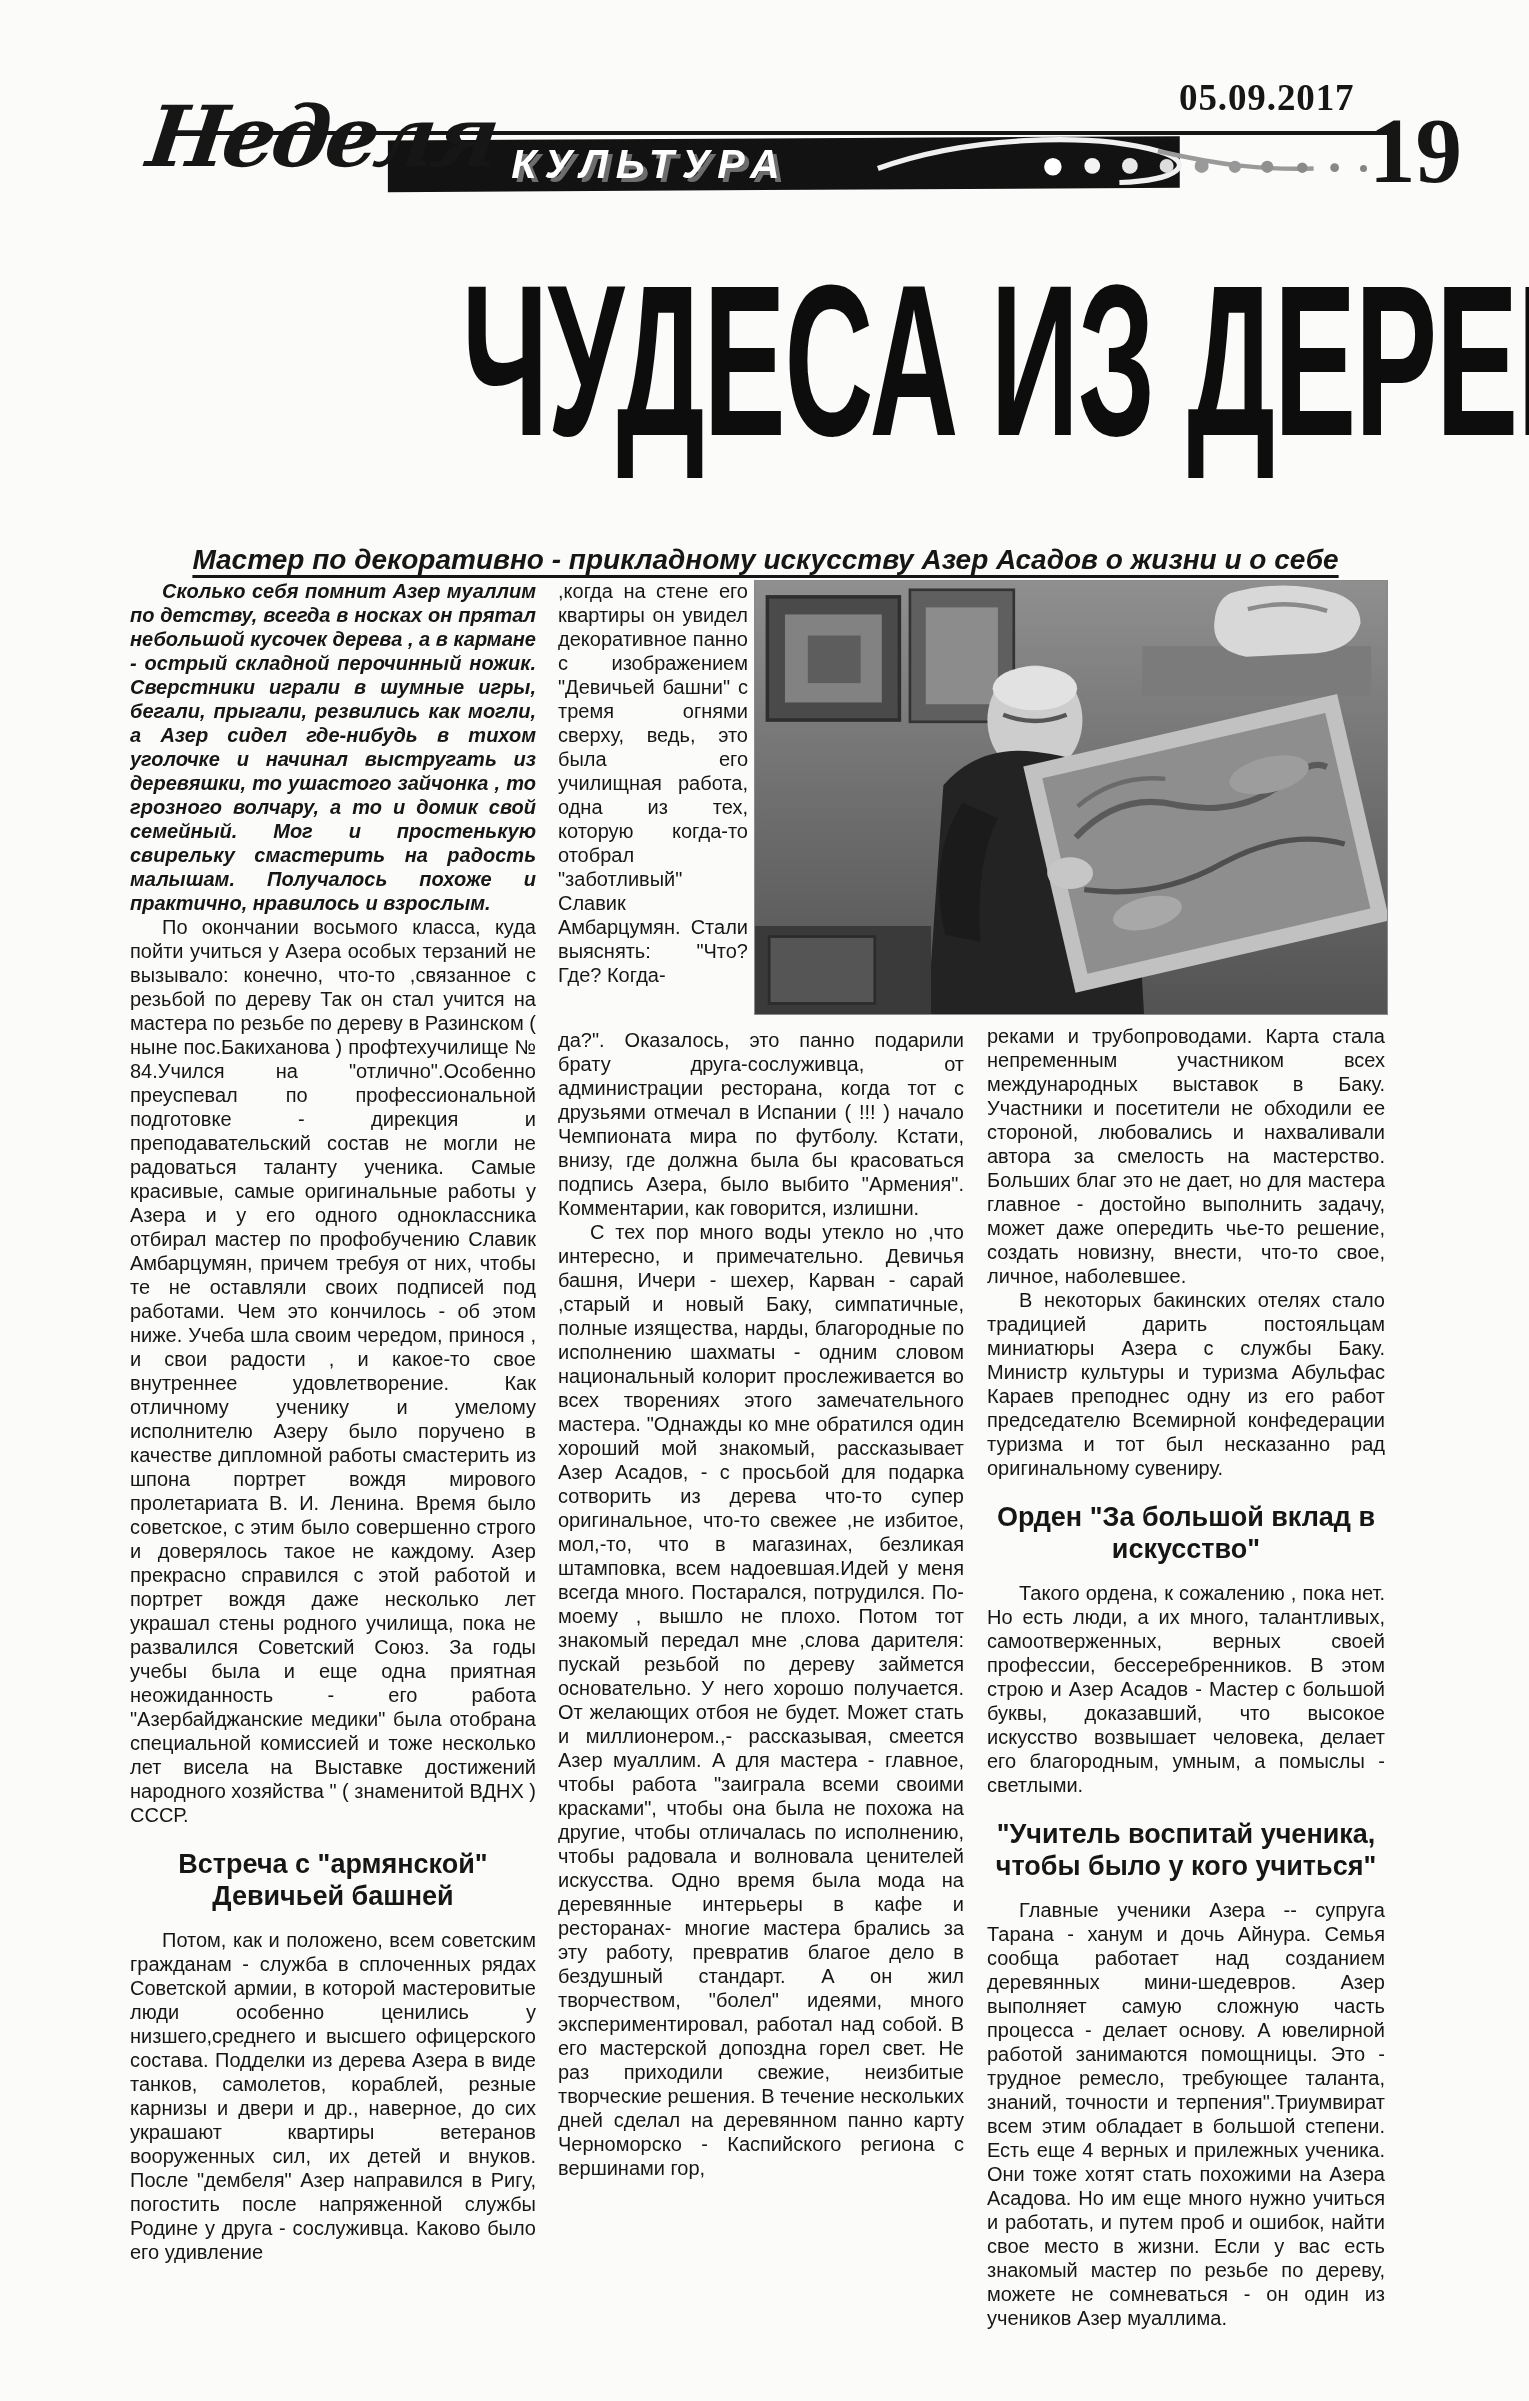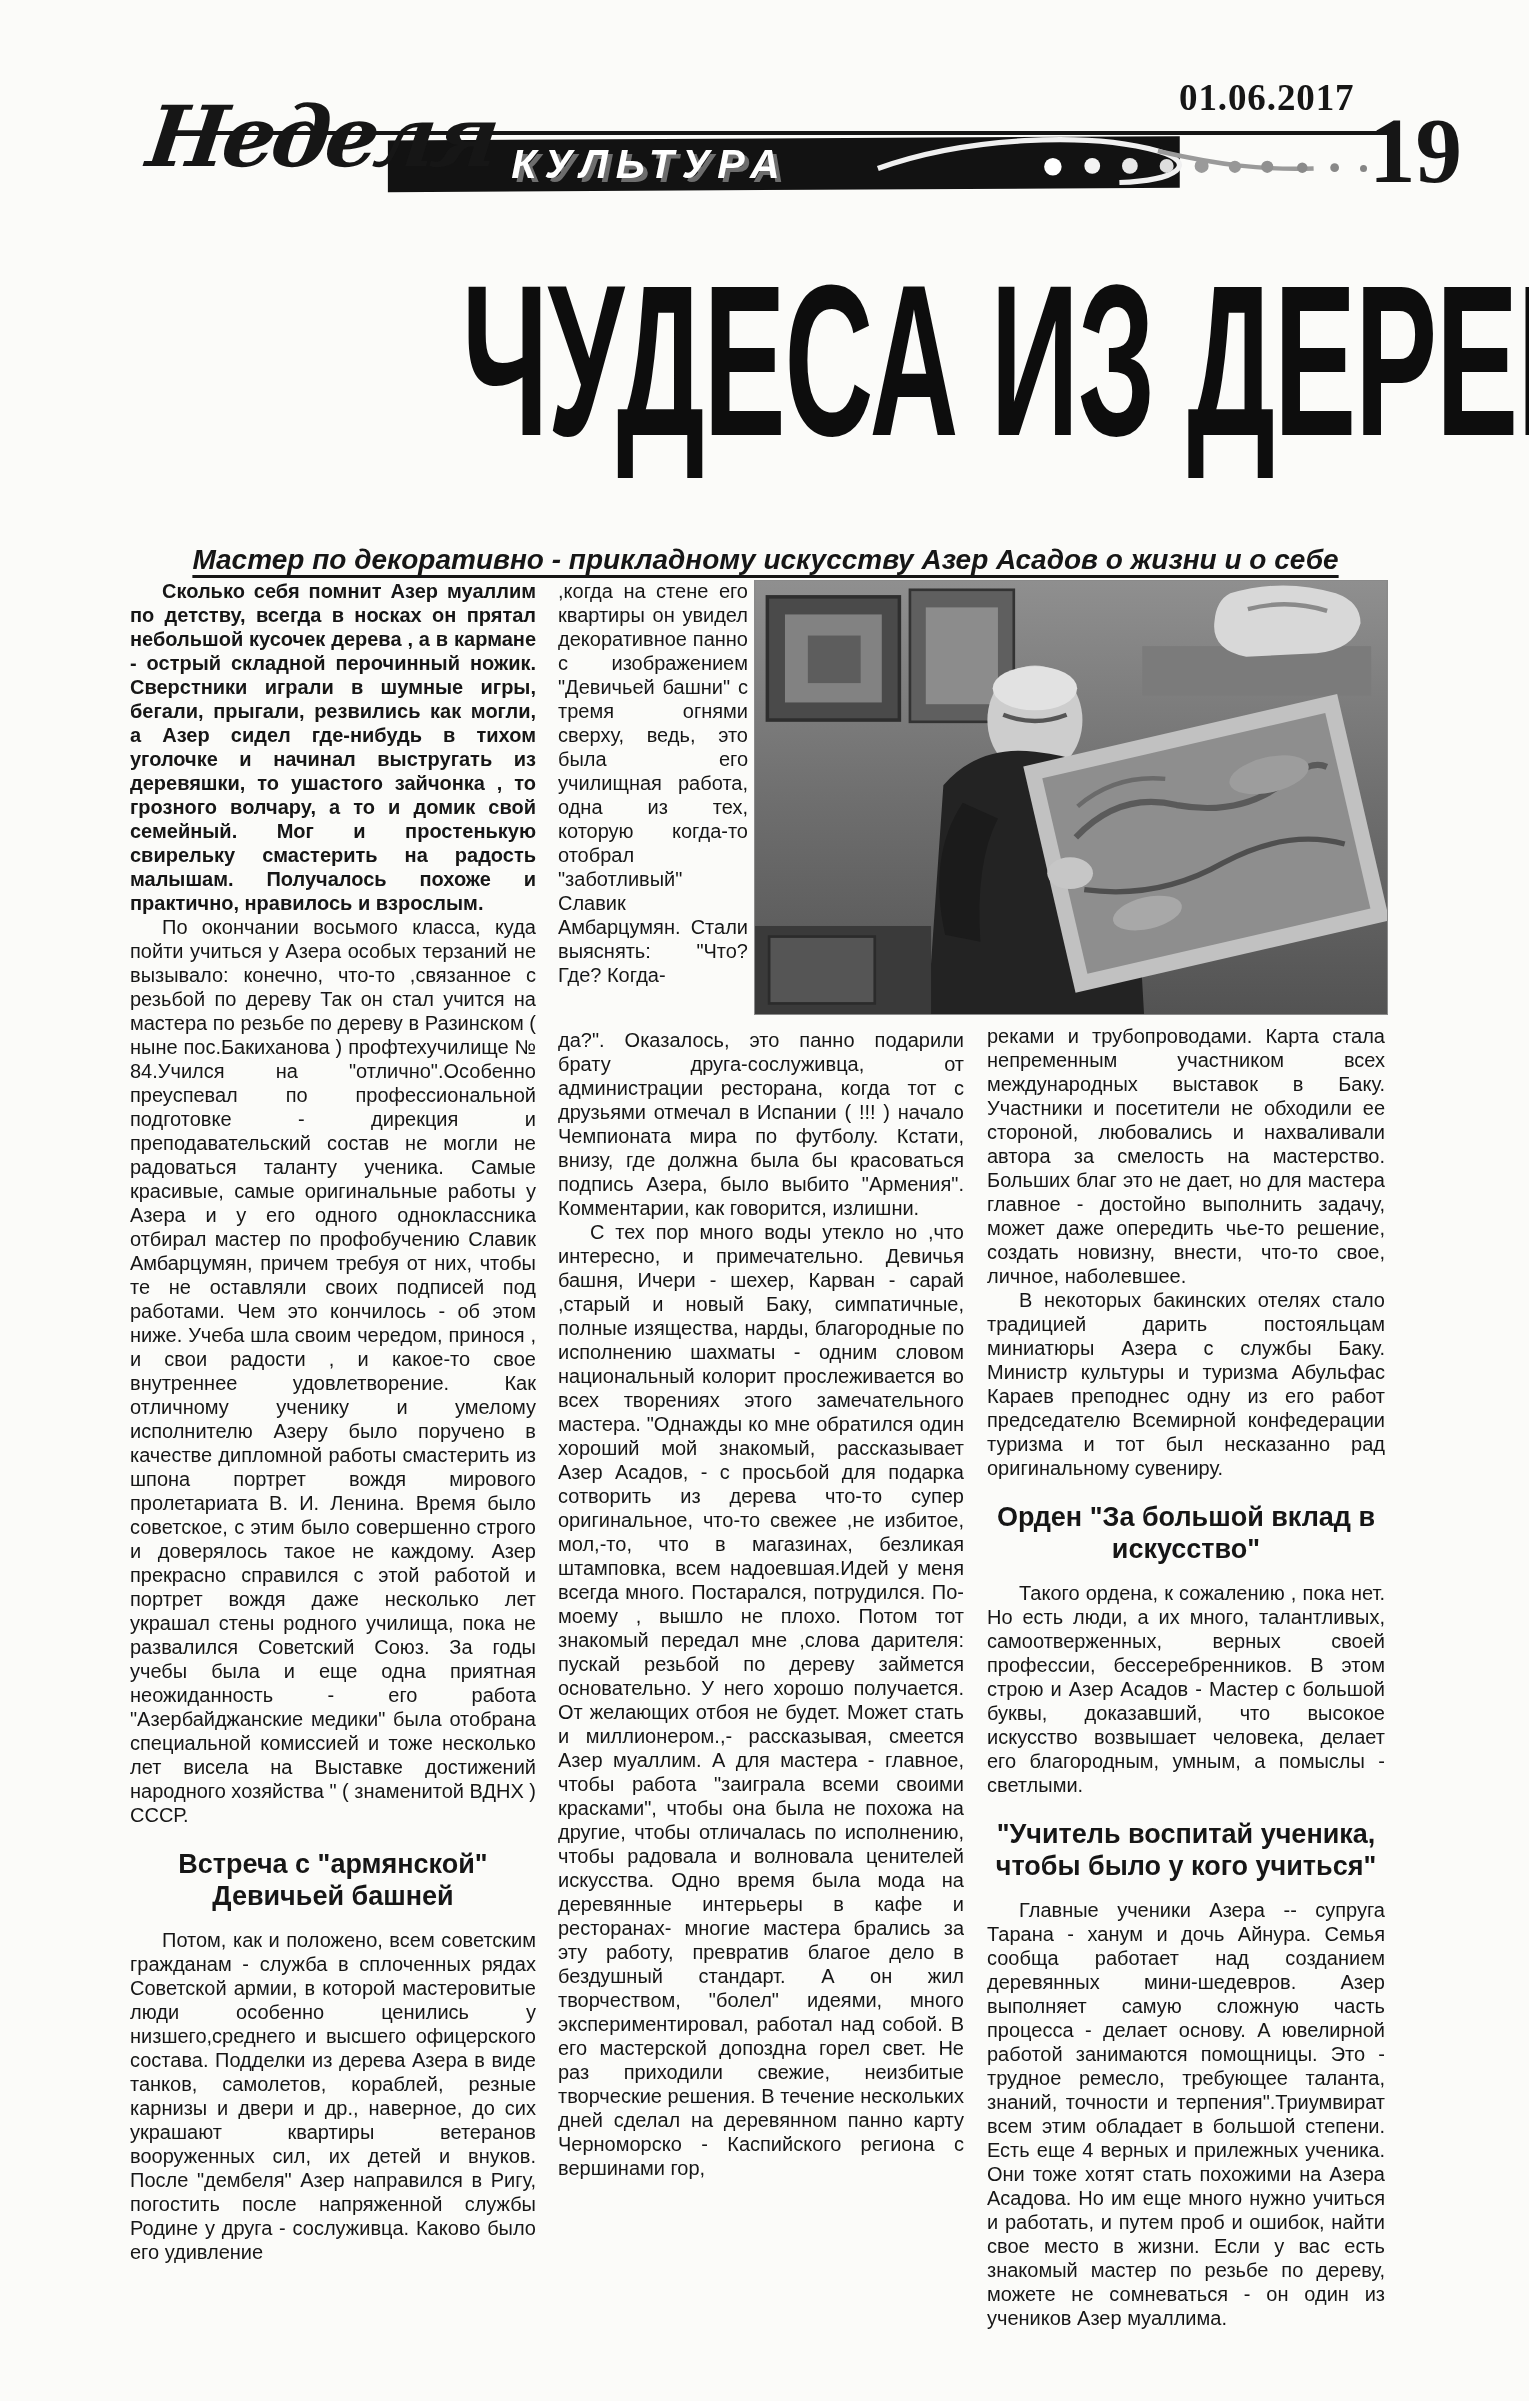--- a/index.html
+++ b/index.html
@@ -110,21 +110,21 @@
   .col p.nindent { text-indent: 0; }
   .col p.clearer { clear: both; padding-top: 7px; }
   .col h2 {
     font-size: 27px;
     line-height: 32px;
     font-weight: bold;
     text-align: center;
     text-indent: 0;
     margin: 21px 0 16px 0;
   }
-  .lead { font-weight: bold; }
+  .lead { font-weight: bold; font-style: italic; }
 
   .col1 { left: 130px;  top: 579px;  width: 406px; height: 1814px; }
   .col2 { left: 558px;  top: 579px;  width: 406px; height: 1814px; }
   .col3 { left: 987px; top: 1024px; width: 398px; height: 1369px; }
 
   .photo-spacer { float: right; width: 216px; height: 442px; }
 
   .photo {
     position: absolute;
     left: 755px; top: 581px;
@@ -132,21 +132,21 @@
     background: #666;
     outline: 0.9px solid #8a8a8a;
     overflow: hidden;
   }
 </style>
 </head>
 <body>
 
 <div class="page">
 
-  <div class="issue-date">01.06.2017</div>
+  <div class="issue-date">05.09.2017</div>
   <div class="header-rule"></div>
   <div class="logo">Неделя</div>
 
   <svg class="section-banner" viewBox="0 0 1150 80" aria-hidden="true">
     <polygon points="0,12 905,7 905,66 0,71" fill="#121212"></polygon>
     <text class="banner-text" x="304" y="59" text-anchor="middle" fill="#6d6d6d">КУЛЬТУРА</text>
     <text class="banner-text" x="299" y="55" text-anchor="middle" fill="#ffffff">КУЛЬТУРА</text>
     <path d="M560,44 C660,8 800,2 880,24 C928,38 902,58 836,60" fill="none" stroke="#f0f0f0" stroke-width="6"></path>
     <path d="M880,24 C950,40 1000,46 1058,44" fill="none" stroke="#9a9a9a" stroke-width="5"></path>
     <g>

